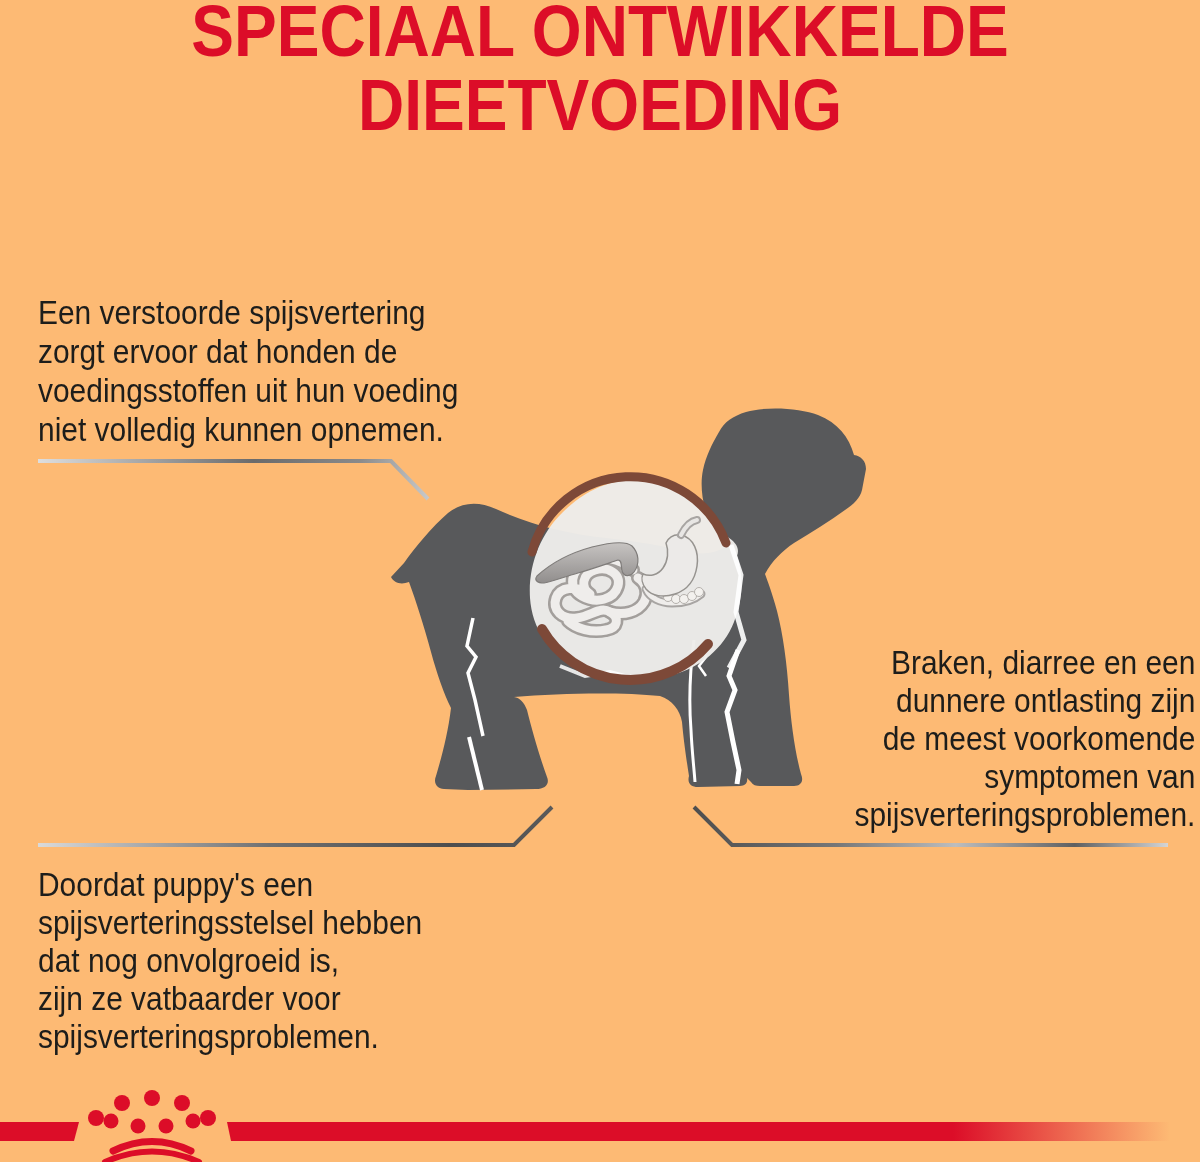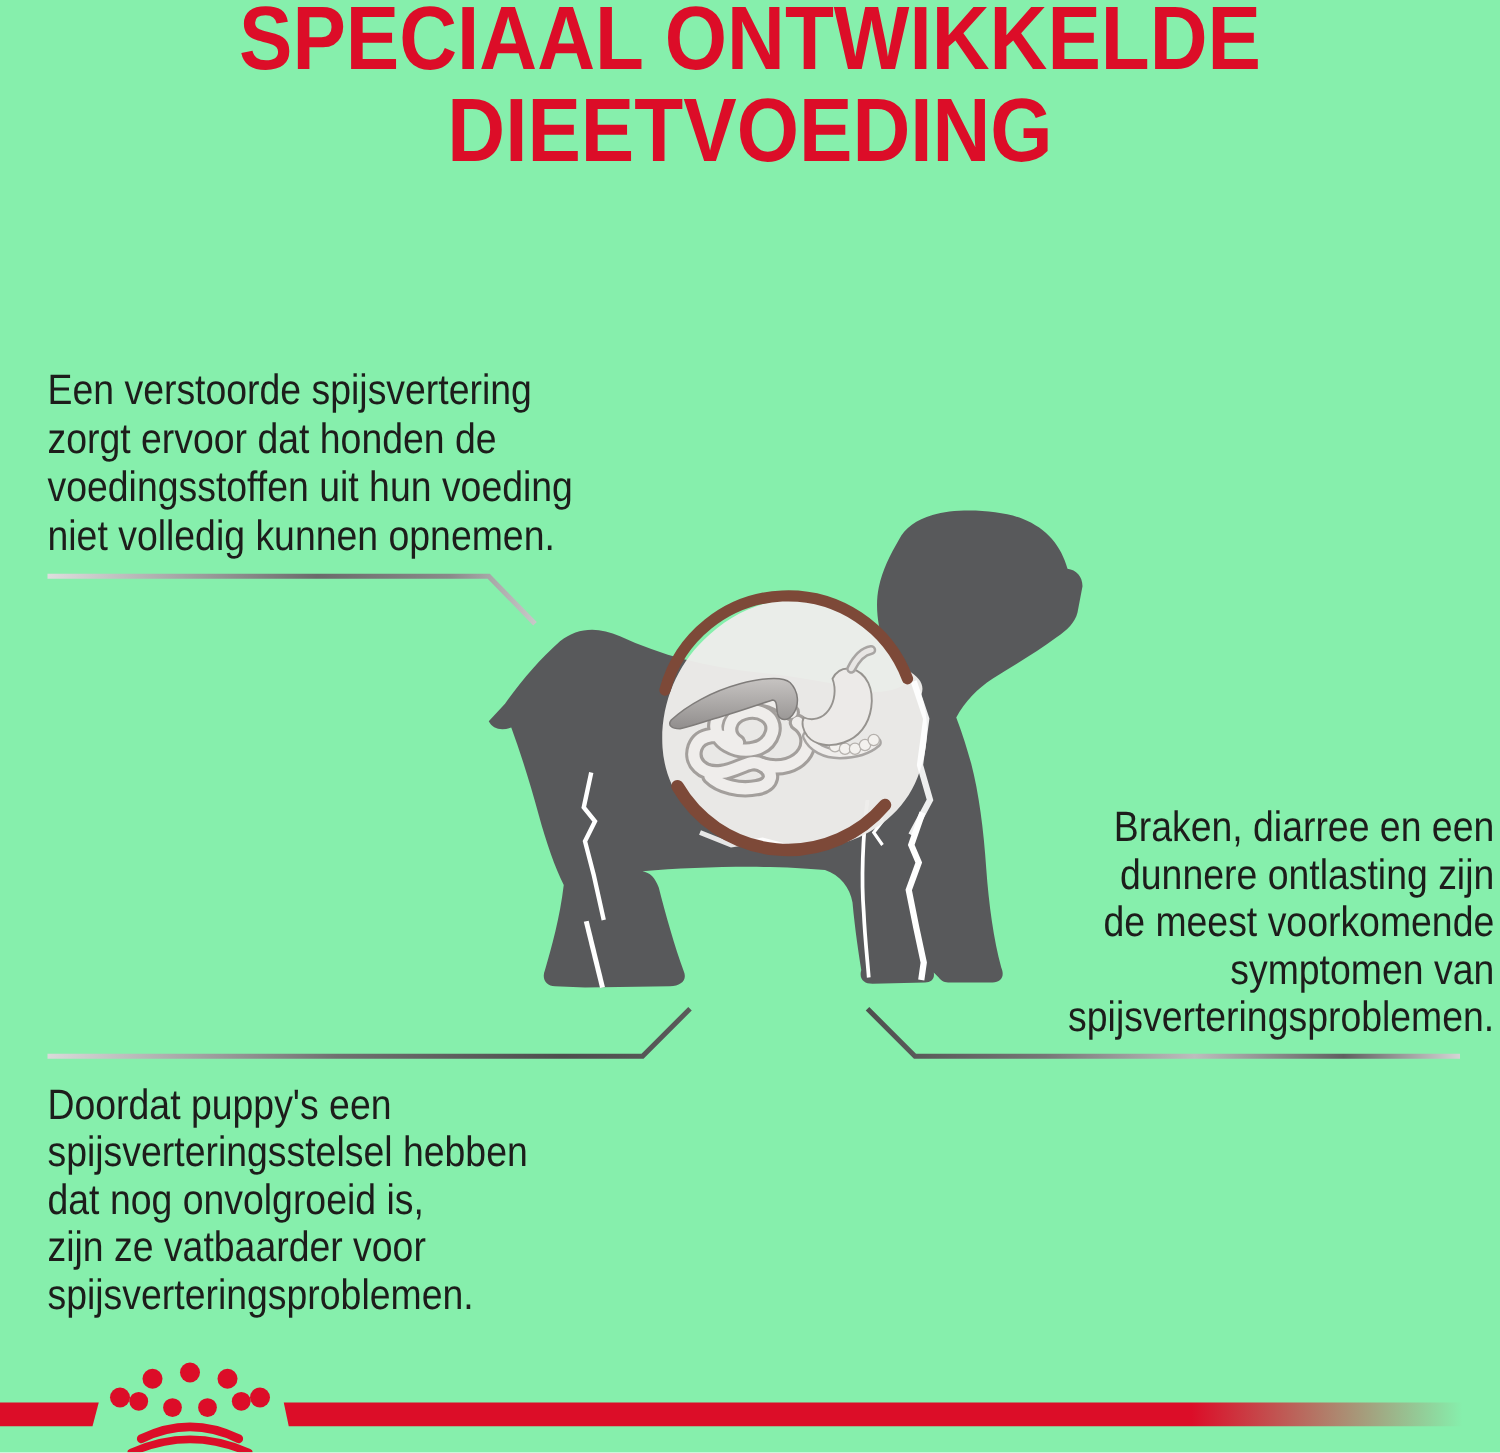--- a/index.html
+++ b/index.html
@@ -1,19 +1,19 @@
 <!DOCTYPE html>
 <html><head>
 <meta charset="utf-8">
 <style>
   html,body{margin:0;padding:0;background:#ffffff;}
   #canvas{
     position:relative;
     width:1200px;height:1162px;
-    background:#86efac;
+    background:#fdba74;
     overflow:hidden;
     font-family:"Liberation Sans","DejaVu Sans",sans-serif;
   }
   .title{
     position:absolute;top:-6px;left:0;width:1200px;
     text-align:center;
     color:#dc0d28;
     font-weight:bold;
     font-size:72px;
     line-height:74px;

